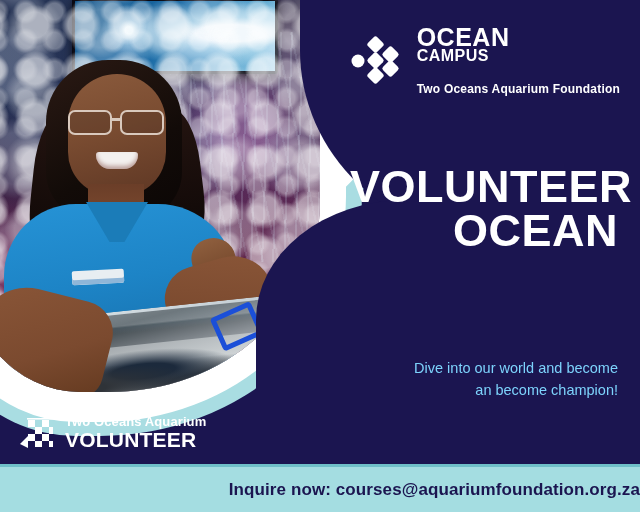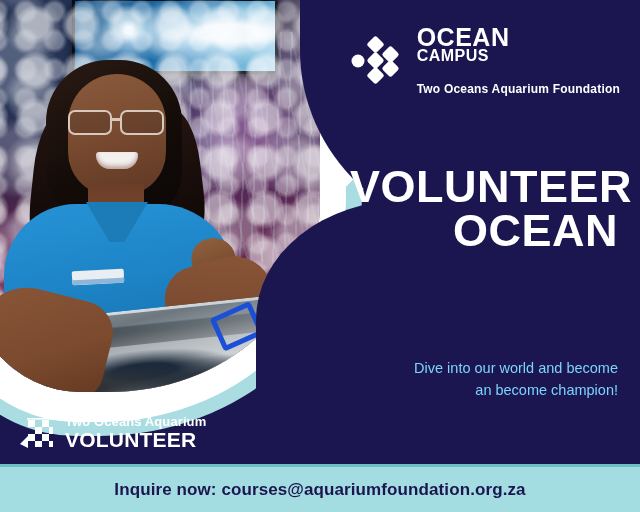--- a/index.html
+++ b/index.html
@@ -376,21 +376,21 @@
     background: #6fbfc8;
     z-index: 8;
   }
   .footer {
     position: absolute;
     left: 0; bottom: 0;
     width: 640px; height: 45px;
     background: #a4dde1;
     display: flex;
     align-items: center;
-    justify-content: center;
+    justify-content: flex-end;
     z-index: 8;
   }
   .footer-text {
     color: #1b1550;
     font-size: 17px;
     font-weight: 700;
     letter-spacing: 0.1px;
   }
 </style>
 </head>

